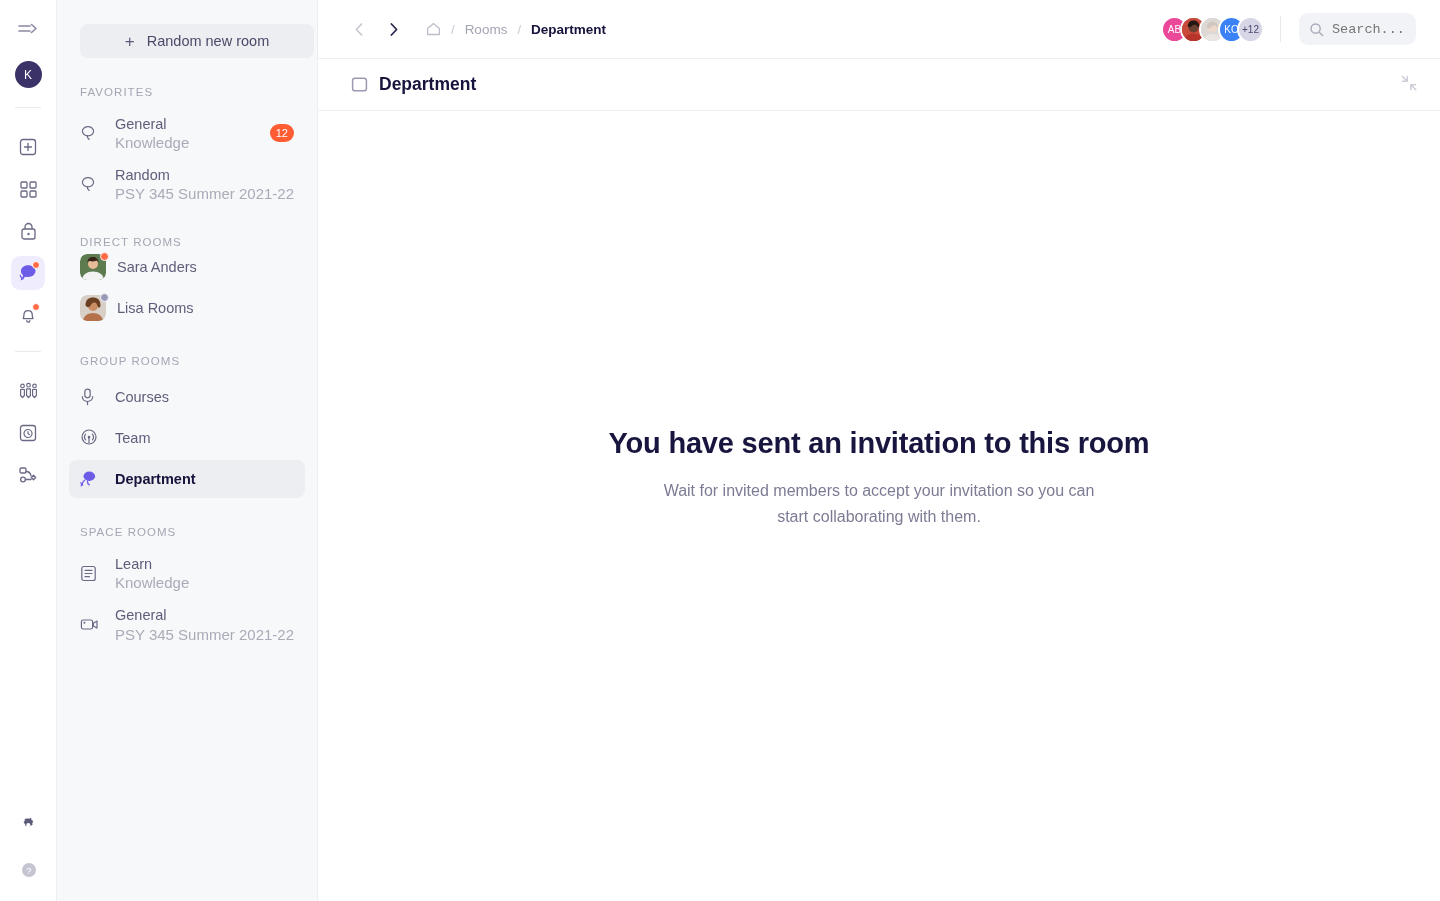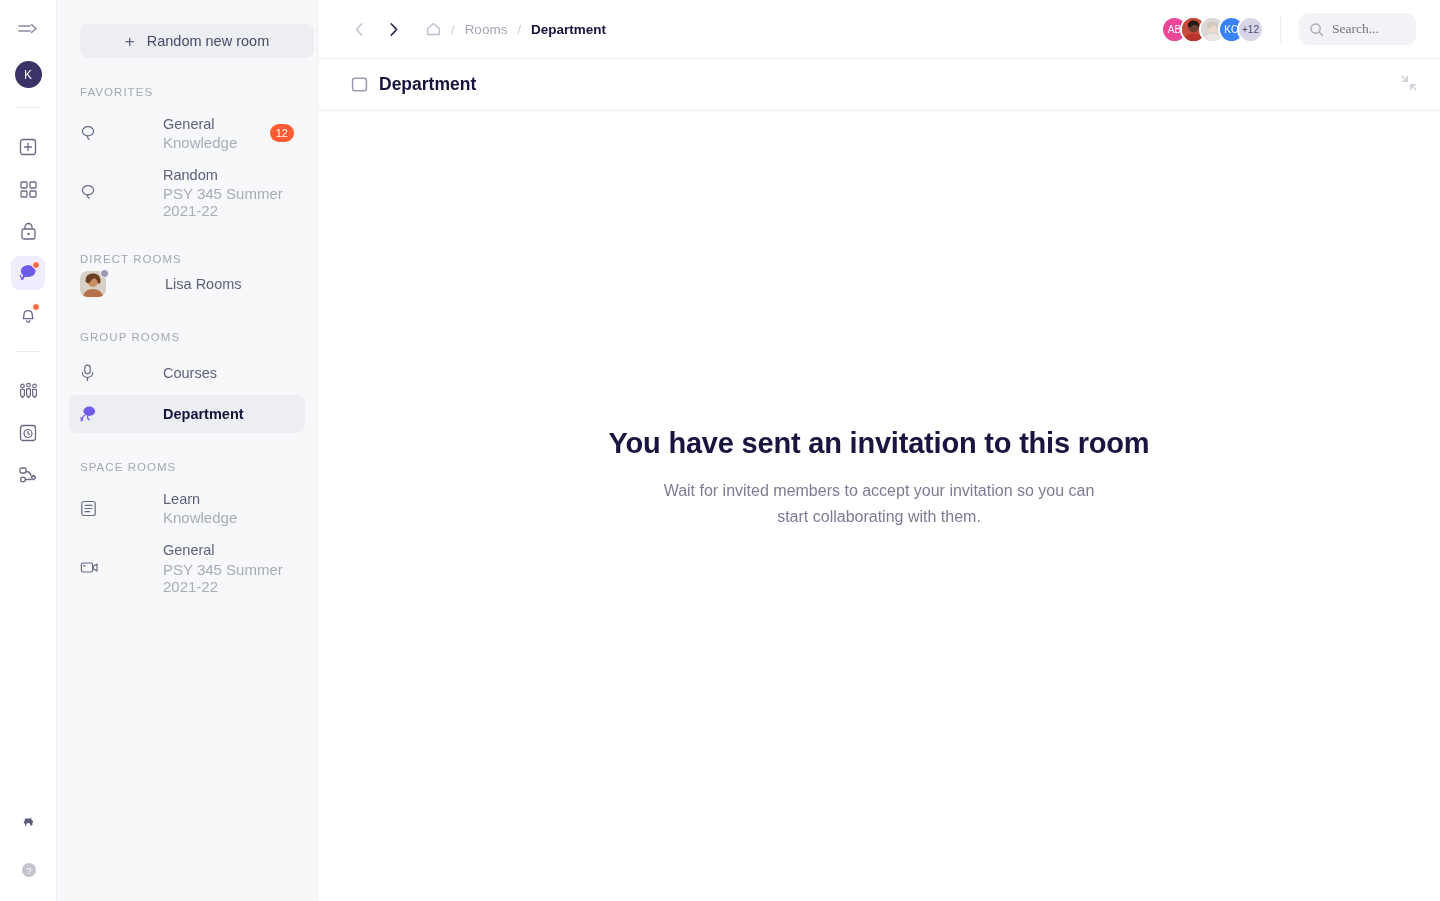--- a/index.html
+++ b/index.html
@@ -68,21 +68,21 @@
     border: none; width: 234px;
   }
   .create-btn .plus { font-size: 17px; font-weight: 300; color: #5d5c7a; line-height: 1; }
   .sect-title {
     margin: 28px 0 0 23px; font-size: 11.5px; letter-spacing: 1.05px;
     color: #a4a6b3; text-transform: uppercase;
   }
   .room {
     margin: 0 12px 0 12px; padding: 6px 11px;
     border-radius: 8px; display: flex; align-items: center;
-    cursor: pointer; min-height: 38px; gap: 48px;
+    cursor: pointer; min-height: 38px;
   }
   .room.first { margin-top: 11px; }
   .room + .room { margin-top: 3px; }
   .room.active { background: #eceef2; }
   .room-ico {
     width: 24px; flex: 0 0 24px; display: flex; align-items: center;
     justify-content: flex-start; color: #6a6985;
   }
   .room-txt { flex: 1; min-width: 0; margin-left: 11px; }
   .room-name { font-size: 14.5px; color: #5f5e7a; line-height: 1.25; }
@@ -127,21 +127,21 @@
     font-size: 10px; color: #fff; overflow: hidden; cursor: pointer;
   }
   .avagroup .a:first-child { margin-left: 0; }
   .vdiv { width: 1px; height: 26px; background: #e8eaee; margin: 0 18px 0 16px; }
   .search {
     width: 117px; height: 32px; border-radius: 9px; background: #f2f3f6;
     display: flex; align-items: center; padding: 0 10px; gap: 8px; cursor: text;
   }
   .search input {
     border: none; background: transparent; outline: none;
-    font-size: 13.5px; color: #9a9cab; font-family: Liberation Serif, serif; width: 100%;
+    font-size: 13.5px; color: #9a9cab; font-family: Liberation Mono, monospace; width: 100%;
   }
   .room-head {
     height: 52px; flex: 0 0 52px; border-bottom: 1px solid #eceef2;
     display: flex; align-items: center; padding: 0 22px 0 33px;
   }
   .room-head-ico { color: #8b8aa6; display: flex; align-items: center; }
   .room-head-title {
     font-size: 17.5px; font-weight: bold; color: #16143c; margin-left: 11px;
   }
   .room-head .collapse { margin-left: auto; cursor: pointer; color: #c9cad4; }
@@ -291,20 +291,41 @@
           <path d="M7.2 10.8c0 2 .8 3 1.9 3.6" stroke="#6a6985" stroke-width="1.2" fill="none" stroke-linecap="round"></path>
         </svg>
       </span>
       <span class="room-txt">
         <span class="room-name" style="display:block">Random</span>
         <span class="room-sub" style="display:block">PSY 345 Summer 2021-22</span>
       </span>
     </div>
 
     <div class="sect-title">DIRECT ROOMS</div>
+    <div class="room">
+      <span class="dm-ava">
+        <svg class="pic" width="26" height="26" viewBox="0 0 26 26">
+          <defs>
+              <clipPath id="c2">
+                <rect width="26" height="26" rx="7"></rect>
+              </clipPath>
+            </defs>
+          <g clip-path="url(#c2)">
+            <rect width="26" height="26" fill="#5e7a4f"></rect>
+            <circle cx="13" cy="10" r="5" fill="#e8bb98"></circle>
+            <path d="M7.3 8.5c.3-4 2.8-5.6 5.7-5.6s5.5 1.8 5.6 6c-.6-1.8-1.8-2.6-2.6-2.2-1.6.8-4.6 1-6.1.3-.9-.4-2.1.5-2.6 1.5z" fill="#3a2318"></path>
+            <path d="M2 26c.6-5.5 5-8.4 11-8.4s10.4 2.9 11 8.4z" fill="#f2f2f2"></path>
+          </g>
+        </svg>
+        <span class="st" style="background:#ff6b45"></span>
+      </span>
+      <span class="room-txt">
+        <span class="room-name" style="display:block">Sara Anders</span>
+      </span>
+    </div>
     <div class="room">
       <span class="dm-ava">
         <svg class="pic" width="26" height="26" viewBox="0 0 26 26">
           <defs>
               <clipPath id="c3">
                 <rect width="26" height="26" rx="7"></rect>
               </clipPath>
             </defs>
           <g clip-path="url(#c3)">
             <rect width="26" height="26" fill="#d8cfc6"></rect>
@@ -324,20 +345,33 @@
     <div class="room first">
       <span class="room-ico">
         <svg width="15" height="18" viewBox="0 0 15 18" fill="none">
           <rect x="4.8" y="1.2" width="5.4" height="8.6" rx="2.7" stroke="#6a6985" stroke-width="1.2"></rect>
           <path d="M2.3 8.6c0 3 2.3 4.9 5.2 4.9s5.2-1.9 5.2-4.9" stroke="#6a6985" stroke-width="1.2" fill="none" stroke-linecap="round"></path>
           <line x1="7.5" y1="13.6" x2="7.5" y2="16.6" stroke="#6a6985" stroke-width="1.2" stroke-linecap="round"></line>
         </svg>
       </span>
       <span class="room-txt">
         <span class="room-name" style="display:block">Courses</span>
+      </span>
+    </div>
+    <div class="room">
+      <span class="room-ico">
+        <svg width="18" height="18" viewBox="0 0 18 18" fill="none">
+          <circle cx="9" cy="8" r="7" stroke="#6a6985" stroke-width="1.2"></circle>
+          <path d="M5.6 5.1a4.6 4.6 0 000 5.8M12.4 5.1a4.6 4.6 0 010 5.8" stroke="#6a6985" stroke-width="1.2" fill="none" stroke-linecap="round"></path>
+          <circle cx="9" cy="8" r="1.3" fill="#6a6985"></circle>
+          <line x1="9" y1="9.3" x2="9" y2="14" stroke="#6a6985" stroke-width="1.2" stroke-linecap="round"></line>
+        </svg>
+      </span>
+      <span class="room-txt">
+        <span class="room-name" style="display:block">Team</span>
       </span>
     </div>
     <div class="room active">
       <span class="room-ico">
         <svg width="19" height="18" viewBox="0 0 19 18" fill="none">
           <ellipse cx="9.3" cy="6.2" rx="5.8" ry="4.7" fill="#6c5ce7"></ellipse>
           <path d="M7.5 11c-.2 2.1.5 3.2 1.7 3.9" stroke="#6c5ce7" stroke-width="1.3" fill="none" stroke-linecap="round"></path>
           <path d="M4.7 10.2c-1.5.9-2.3 2.2-2.3 3.6 0 .4.1.8.2 1.1l-1.2.7.3-1.1c-.5-.6-.8-1.3-.8-2" stroke="#6c5ce7" stroke-width="1.2" fill="none" stroke-linecap="round"></path>
         </svg>
       </span>

